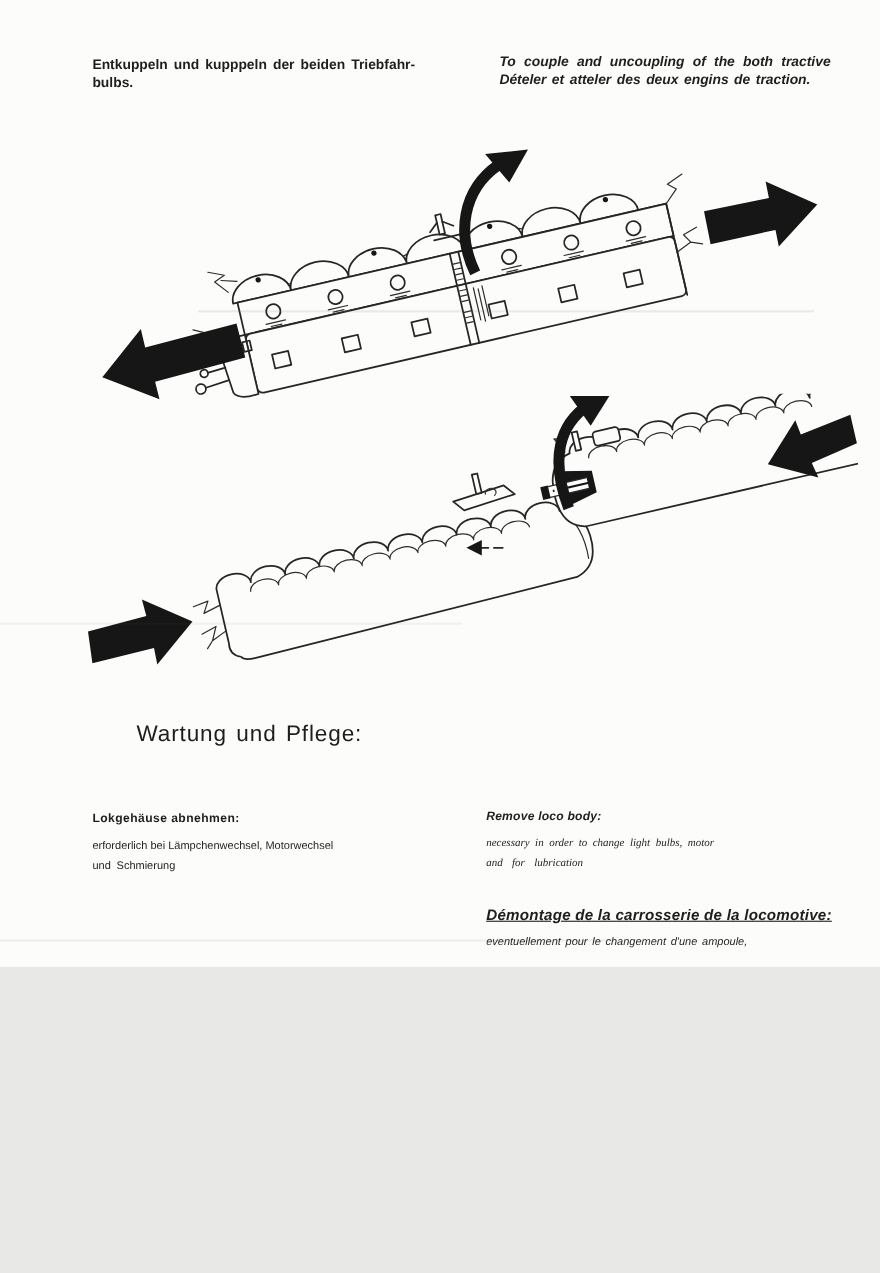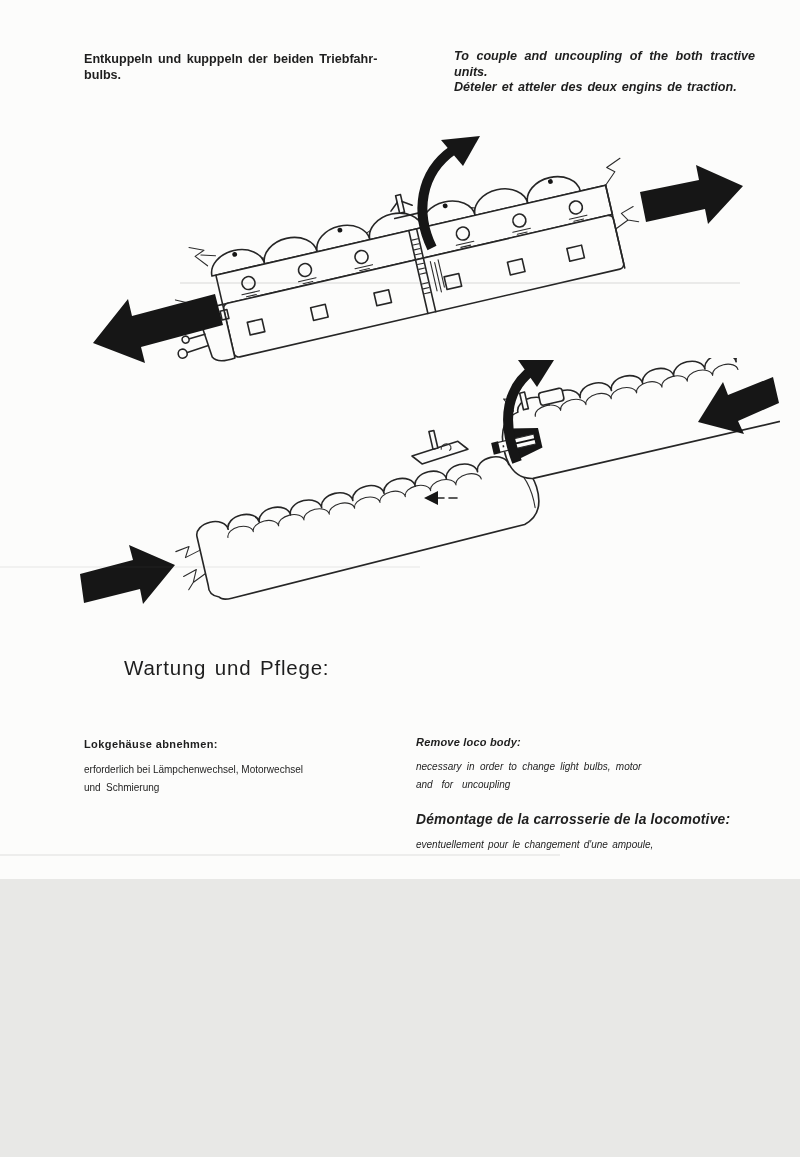--- a/index.html
+++ b/index.html
@@ -45,21 +45,20 @@
 
 <div class="page">
 
   <div class="abs note" style="left:84px; top:52px;">
     <div class="line ws2">Entkuppeln und kupppeln der beiden Triebfahr-</div>
     <div class="line">bulbs.</div>
   </div>
 
   <div class="abs note it" style="left:426px; top:49px;margin-left:28px;">
     <div class="line ws4">To couple and uncoupling of the both tractive</div>
-    <div class="line">units.</div>
     <div class="line ws15">Dételer et atteler des deux engins de traction.</div>
   </div>
 
   <svg class="abs" style="left:85px; top:128px;" width="660" height="265" viewBox="0 0 660 265">
     <g transform="translate(150,230) rotate(-13)">
 
       <path class="lnt" d="M14,-80 A20 13 0 0 1 58,-80 A20 13 0 0 1 102,-80 A20 13 0 0 1 146,-80 A20 13 0 0 1 190,-80 A20 13 0 0 1 234,-80 A20 13 0 0 1 278,-80 A20 13 0 0 1 322,-80 A20 13 0 0 1 366,-80"></path>
 
       <path class="wh" d="M-4,-85 A27 20 0 0 1 50,-85 A27 20 0 0 1 104,-85 A27 20 0 0 1 158,-85 A27 20 0 0 1 212,-85 A27 20 0 0 1 266,-85 A27 20 0 0 1 320,-85 A27 20 0 0 1 374,-85 L400,-85 Z"></path>
       <circle class="blk" cx="23" cy="-101" r="2.4"></circle>
@@ -165,27 +164,27 @@
   <div class="abs bighead line" style="left:84px; top:656px;">Wartung und Pflege:</div>
 
   <div class="abs" style="left:84px; top:738px;">
     <div class="ptitle line">Lokgehäuse abnehmen:</div>
     <div class="ptext" style="margin-top:11px;">
       <div class="line">erforderlich bei Lämpchenwechsel, Motorwechsel</div>
       <div class="line wsmed">und  Schmierung</div>
     </div>
   </div>
 
-  <div class="abs" style="left:416px; top:736px;">
+  <div class="abs" style="left:442px; top:736px;">
     <div class="ptitle it line">Remove loco body:</div>
-    <div class="ptext it" style="margin-top:10px;">
+    <div class="ptext it" style="margin-top:10px;font-family:Liberation Serif, serif;">
       <div class="line wsmed">necessary in order to change light bulbs, motor</div>
-      <div class="line wswide">and  for  uncoupling</div>
+      <div class="line wswide">and  for  lubrication</div>
     </div>
-    <div class="ptitle it line" style="margin-top:18px; font-size:13.8px;">Démontage de la carrosserie de la locomotive:</div>
+    <div class="ptitle it line" style="margin-top:30px; font-size:13.8px;text-decoration:underline;">Démontage de la carrosserie de la locomotive:</div>
     <div class="ptext it" style="margin-top:9px;">
       <div class="line ws15">eventuellement pour le changement d'une ampoule,</div>
     </div>
   </div>
 
   <svg class="abs" style="left:270px; top:878px;" width="280" height="230" viewBox="0 0 280 230">
 
     <polygon class="blk" points="138,10 179,44 158,42 158,62 118,62 118,42 97,44"></polygon>
 
     <path d="M90,151 C66,148 50,138 41,122" fill="none" stroke="#161616" stroke-width="13"></path>

